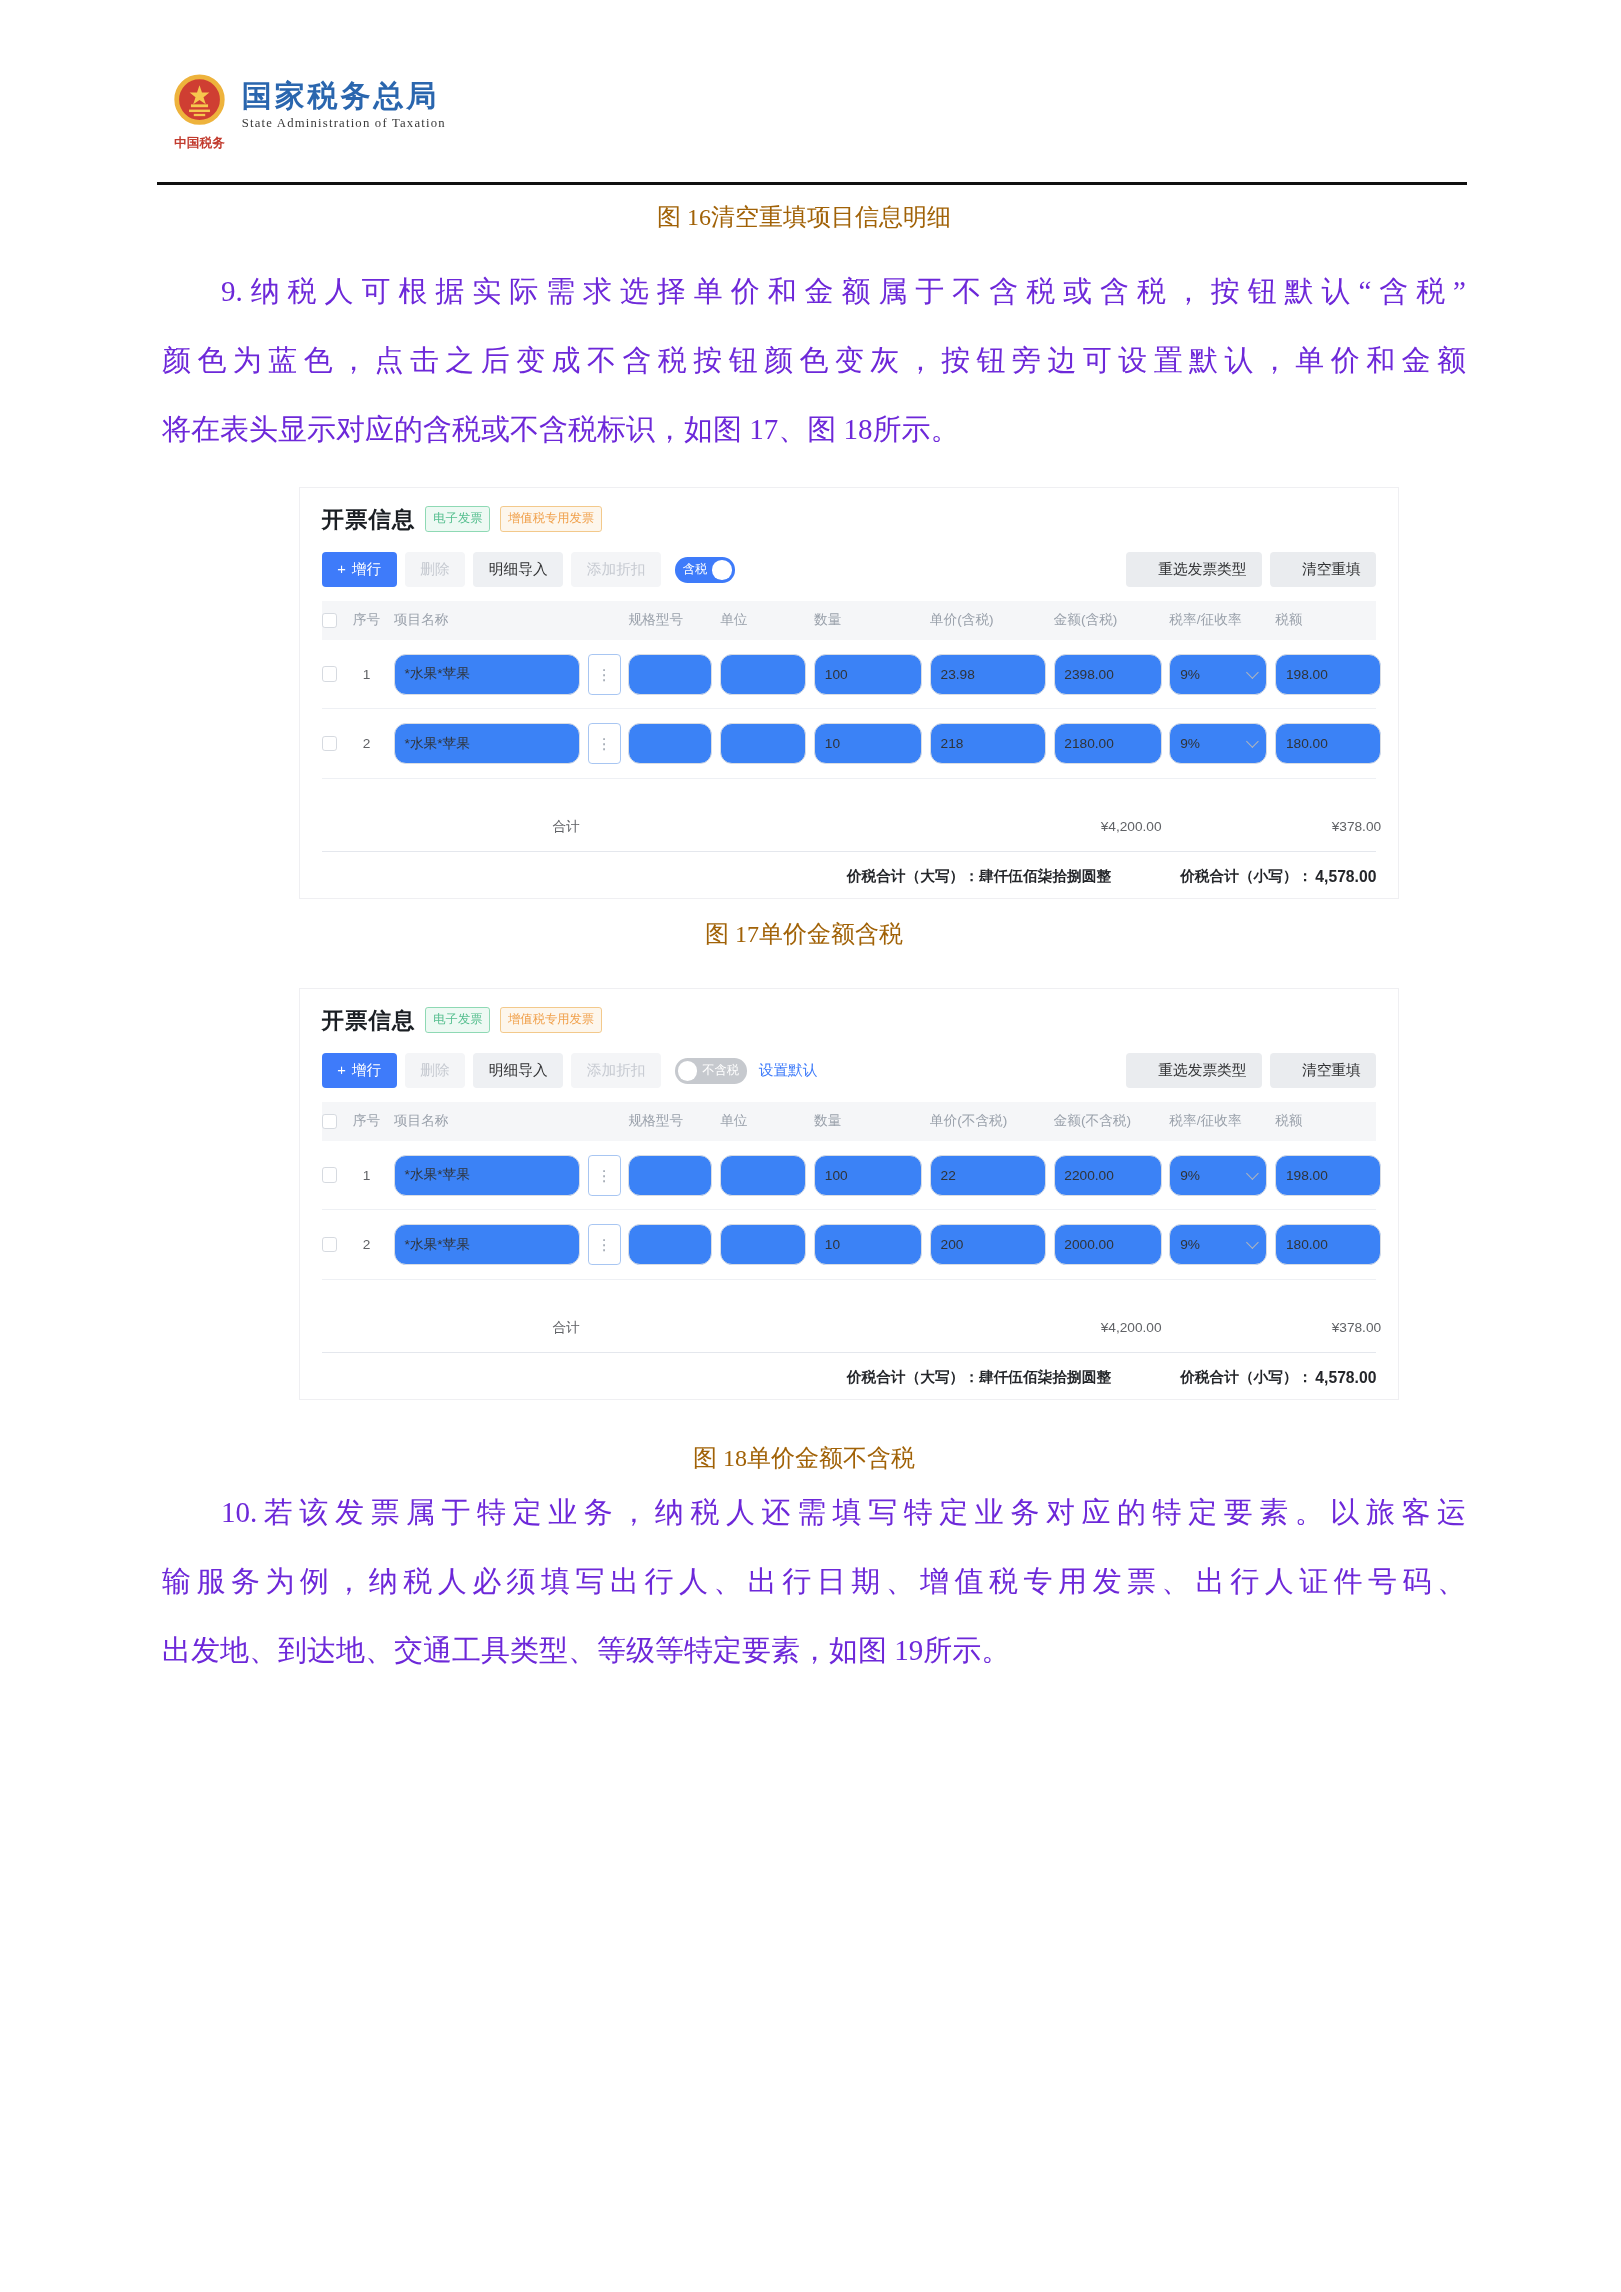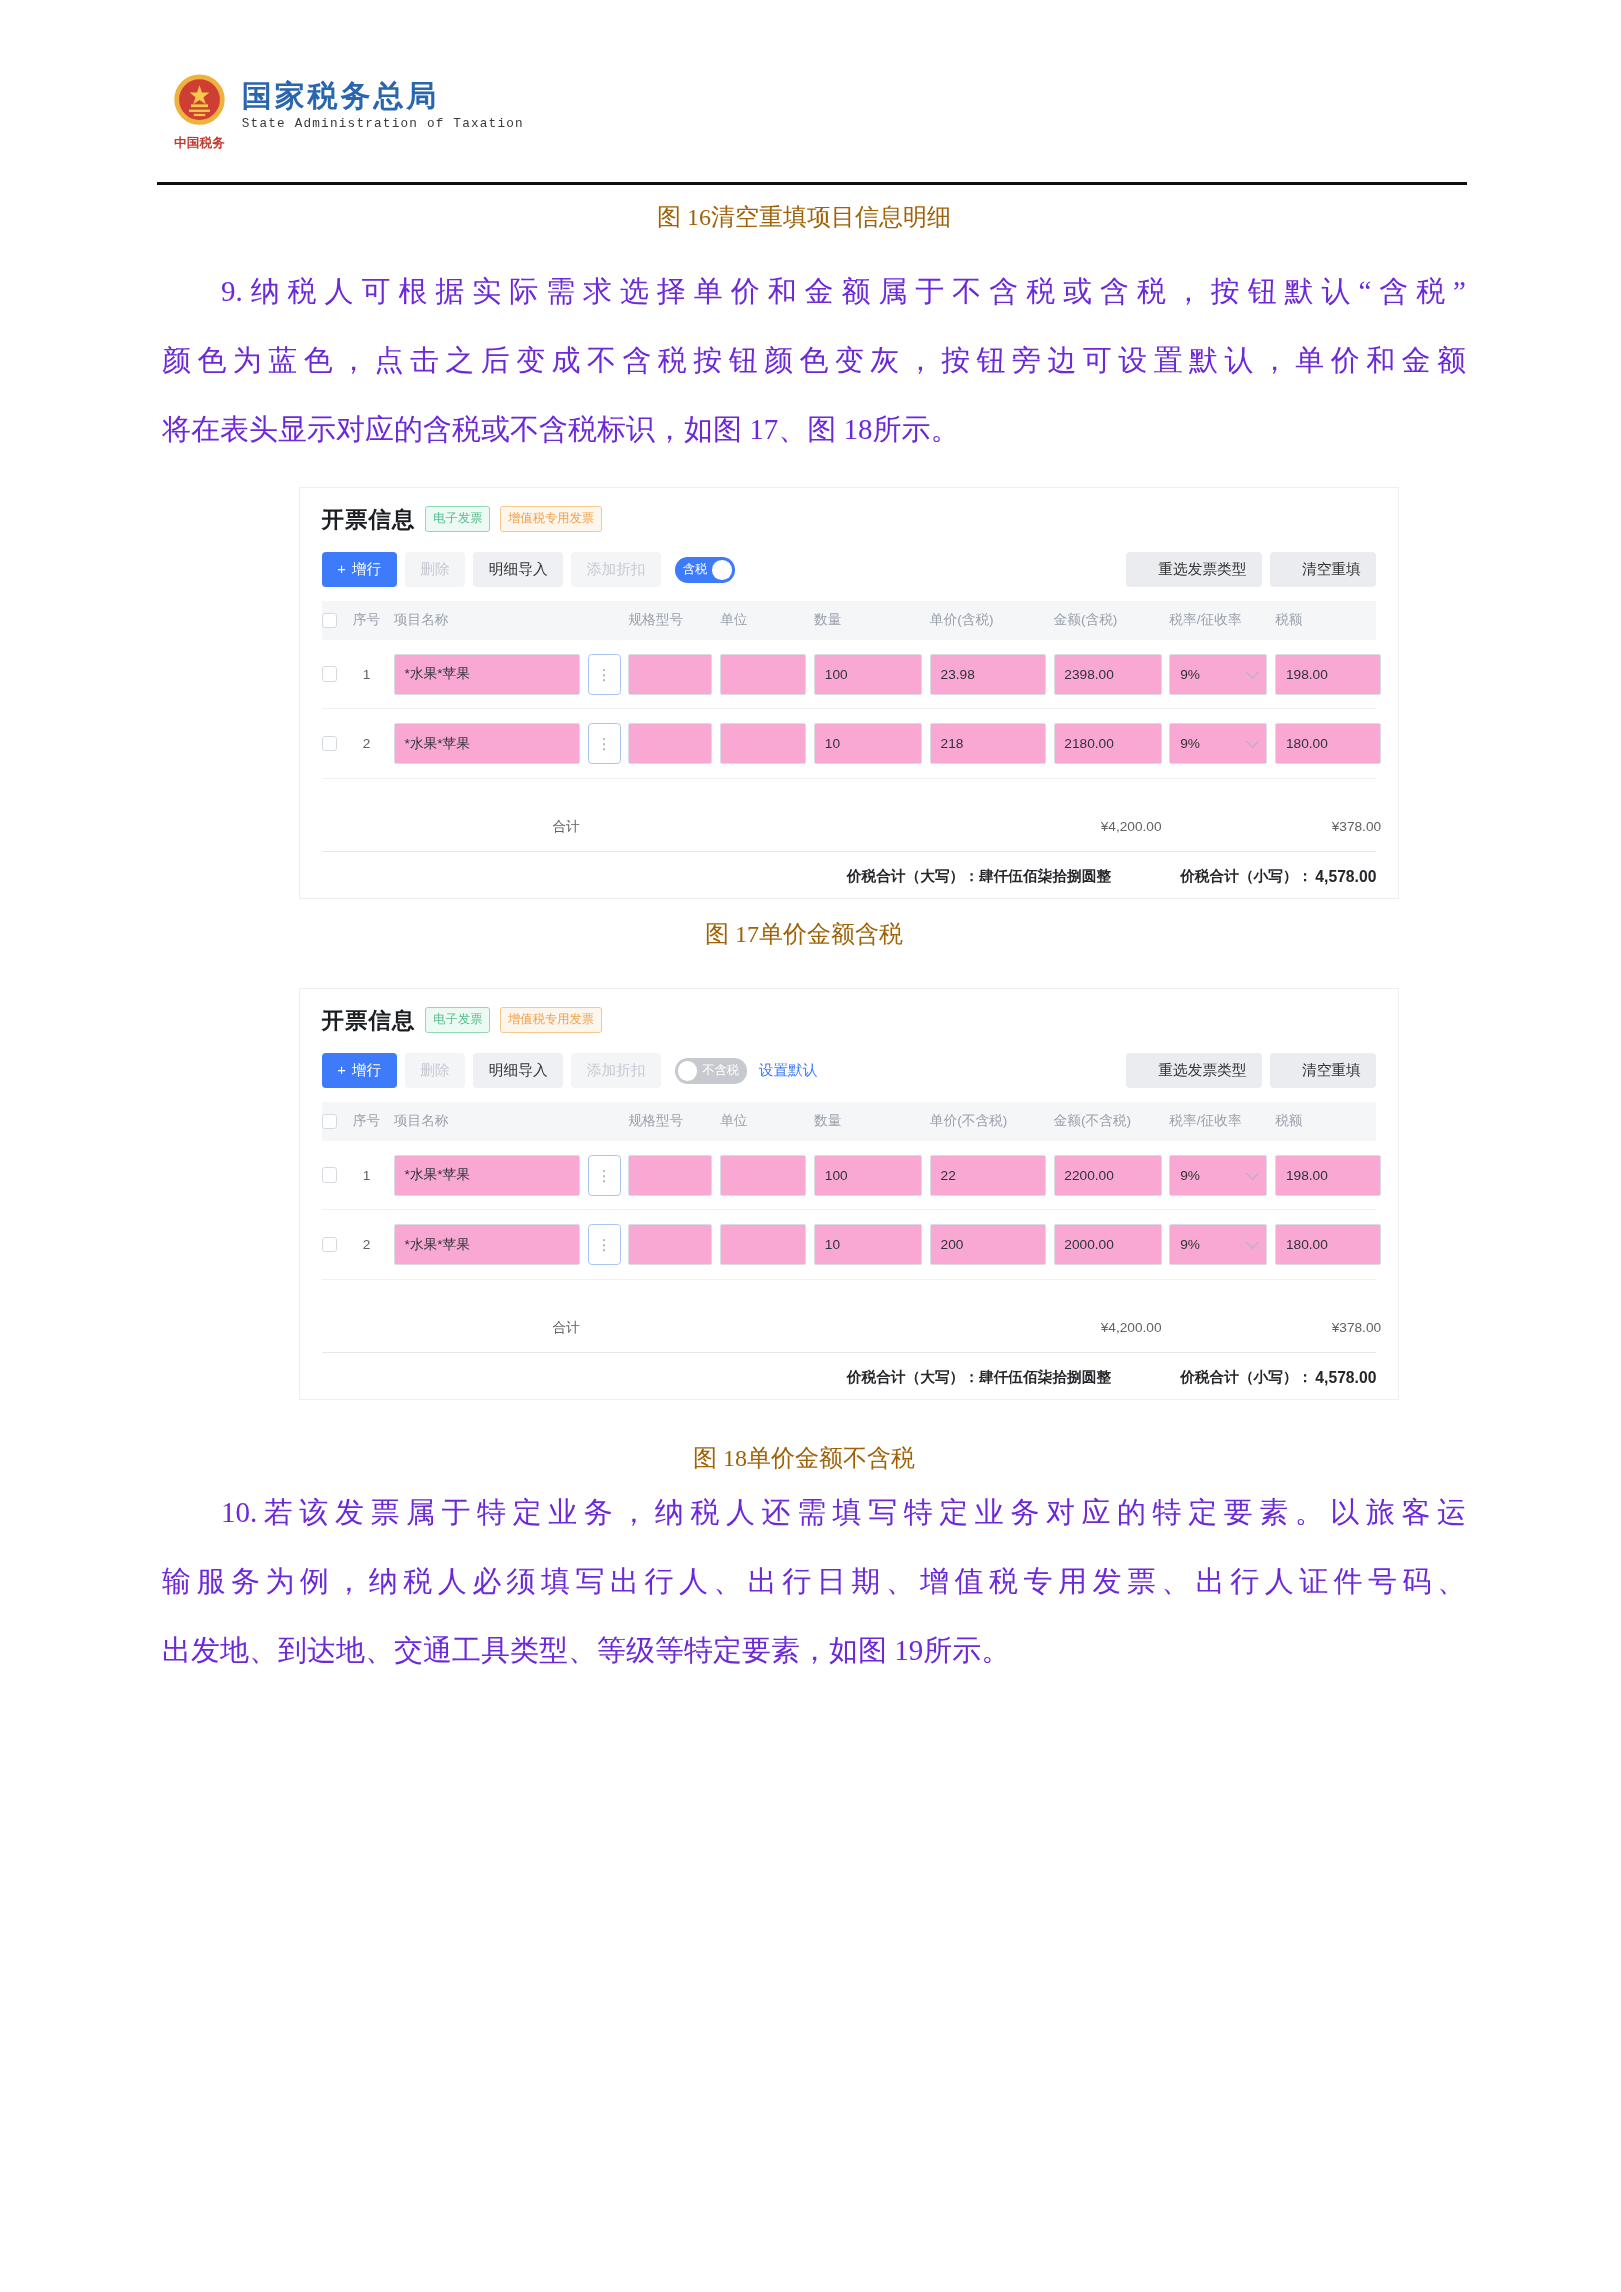--- a/index.html
+++ b/index.html
@@ -8,21 +8,21 @@
 
   
   .logo-block{position:absolute;left:167px;top:73px;display:flex;align-items:flex-start;}
   .emblem-wrap{display:flex;flex-direction:column;align-items:center;width:65px;}
   .seal-caption{font-size:12.7px;font-weight:bold;color:#c23b2e;margin-top:1px;
                 font-family:"Liberation Serif","DejaVu Serif",serif;white-space:nowrap;}
   .org-text{margin-left:9.8px;padding-top:5.9px;}
   .org-cn{font-size:30px;font-weight:bold;color:#2a66ae;letter-spacing:2.9px;line-height:33px;
           font-family:"Liberation Sans","DejaVu Sans",sans-serif;}
   .org-en{font-size:12.7px;color:#3a3a3a;letter-spacing:1.2px;margin-top:3.9px;
-          font-family:Liberation Mono, monospace;text-align:right;}
+          font-family:Liberation Serif, serif;text-align:right;}
   .head-rule{position:absolute;left:157px;top:182px;width:1310px;height:2.9px;background:#101010;}
 
   
   .caption{position:absolute;left:152px;width:1304px;text-align:center;
            font-size:24px;color:#a16207;line-height:39px;}
   .cap16{top:198px;} .cap17{top:915px;} .cap18{top:1439px;}
   .para{position:absolute;left:162px;width:1304px;font-size:29px;color:#6d28d9;}
   .para .line{line-height:69px;white-space:nowrap;}
   .para .just{text-align:justify;text-align-last:justify;white-space:normal;}
   .para .indent{text-indent:59px;}
@@ -55,21 +55,21 @@
   .knob{width:19.6px;height:19.6px;border-radius:50%;background:#fff;}
   .link{color:#3e7bfa;font-size:14.7px;margin-left:11.8px;white-space:nowrap;}
 
   .grid{display:grid;grid-template-columns:17.6px 39px 186px 33px 84px 86px 108px 116px 108px 98px 106px;
         column-gap:7.8px;align-items:center;}
   .thead{margin-top:13.7px;height:39px;background:#f5f6f8;color:#9aa1ab;font-size:13.7px;}
   .thead span{white-space:nowrap;overflow:hidden;}
   .col-no{text-align:center;}
   .checkbox{width:15.7px;height:15.7px;border:1px solid #d6dae0;border-radius:2.9px;background:#fff;box-sizing:border-box;}
   .trow{padding:13.7px 0;border-bottom:1px solid #eef0f4;}
-  .input{height:41px;border:1px solid #d9dde3;border-radius:2px;background:#f9a8d4;box-sizing:border-box;
+  .input{height:41px;border:1px solid #d9dde3;border-radius:12px;background:#3b82f6;box-sizing:border-box;
          display:flex;align-items:center;padding:0 9.8px;font-size:13.7px;color:#2f3338;overflow:hidden;white-space:nowrap;}
   .rownum{text-align:center;font-size:13.7px;color:#606266;}
   .dots-btn{height:41px;border:1px solid #a8c6f2;border-radius:3.9px;background:#fff;box-sizing:border-box;
             display:flex;align-items:center;justify-content:center;color:#9aa2ad;font-size:14.7px;}
   .select{justify-content:space-between;}
   .chevron{width:7.8px;height:7.8px;border-right:1.6px solid #aeb4bd;border-bottom:1.6px solid #aeb4bd;
            transform:rotate(45deg);margin-top:-3.9px;flex:0 0 auto;}
 
   .sum-row{margin-top:23.5px;height:49px;font-size:13.7px;color:#606266;text-align:right;}
   .sum-label{grid-column:3;}

